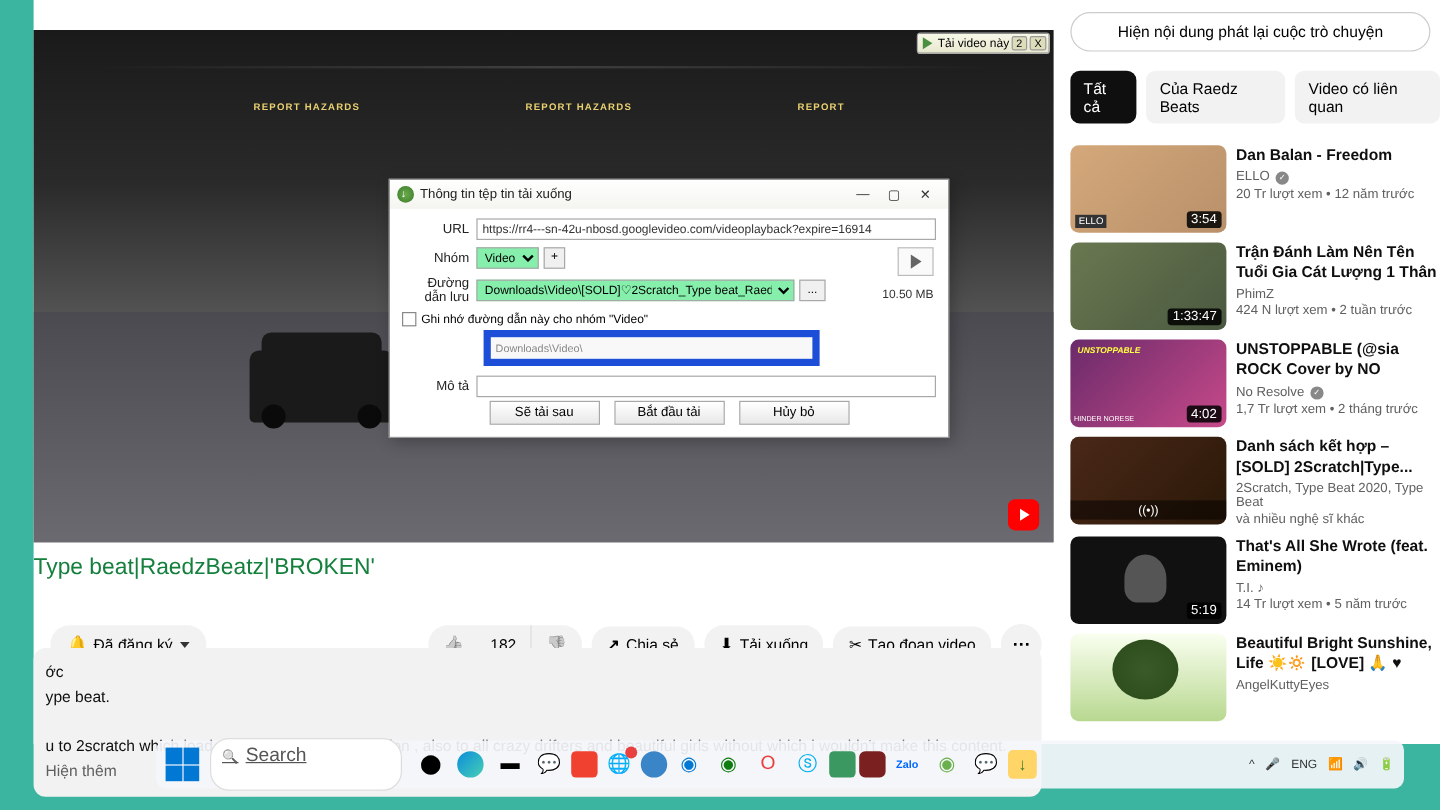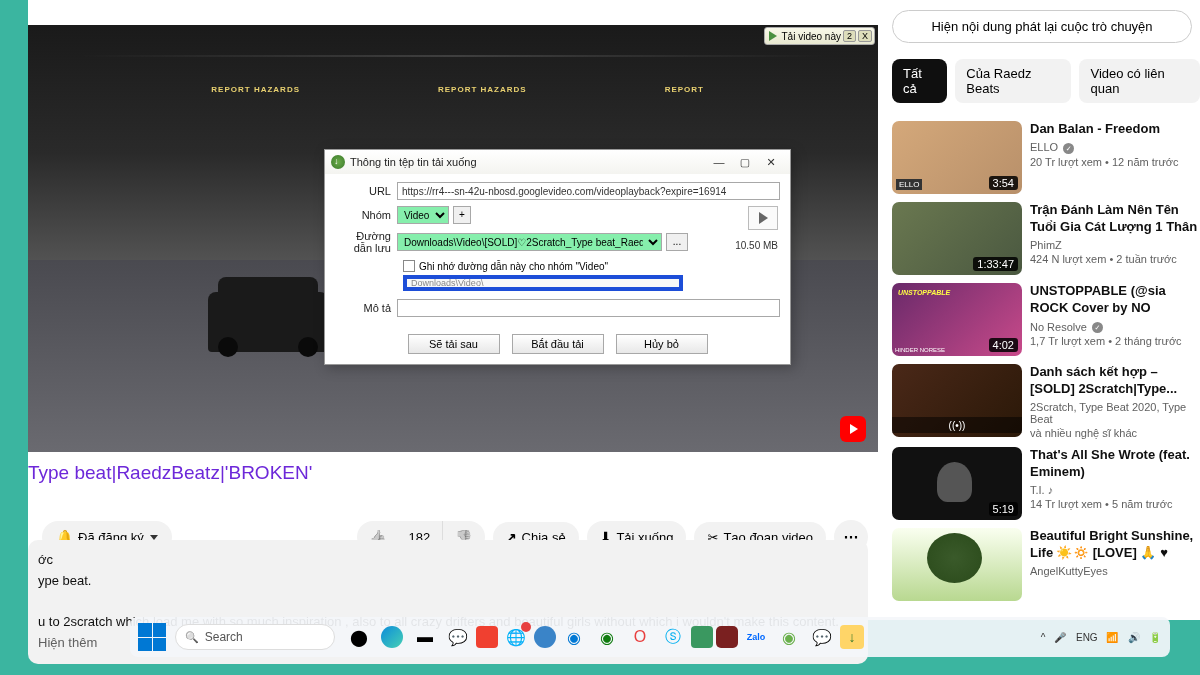--- a/index.html
+++ b/index.html
@@ -12,21 +12,21 @@
 .ceiling-line { position: absolute; top: 30px; left: 50px; right: 50px; height: 2px; background: linear-gradient(90deg, transparent, rgba(255,255,255,0.15), transparent); }
 .road { position: absolute; bottom: 0; left: 0; right: 0; height: 45%; background: linear-gradient(180deg, #4a4a50 0%, #6a6a70 100%); }
 .car { position: absolute; bottom: 100px; left: 180px; width: 120px; height: 60px; background: #1a1a1a; border-radius: 8px 8px 4px 4px; }
 .car:before { content: ''; position: absolute; top: -15px; left: 10px; right: 10px; height: 22px; background: #1a1a1a; border-radius: 8px 8px 0 0; }
 .car:after { content: ''; position: absolute; bottom: -5px; left: 10px; width: 20px; height: 20px; background: #0a0a0a; border-radius: 50%; box-shadow: 80px 0 #0a0a0a; }
 .play-icon { position: absolute; bottom: 10px; right: 12px; width: 26px; height: 26px; background: #ff0000; border-radius: 6px; display: flex; align-items: center; justify-content: center; }
 .play-icon:after { content: ''; border-left: 8px solid #fff; border-top: 5px solid transparent; border-bottom: 5px solid transparent; margin-left: 2px; }
 .download-banner { position: absolute; top: 27px; right: 3px; height: 18px; background: linear-gradient(#f8f8e8, #e8e8d0); border: 1px solid #aaa; border-radius: 3px; display: flex; align-items: center; font-size: 10px; padding: 0 2px; }
 .dl-play { width: 10px; height: 10px; border-left: 8px solid #4a9040; border-top: 5px solid transparent; border-bottom: 5px solid transparent; margin: 0 2px; }
 .dl-badge { background: #ddddbb; border: 1px solid #999; border-radius: 2px; padding: 0 3px; font-size: 9px; margin-left: 2px; }
-.video-title { position: absolute; top: 462px; left: 0; font-size: 19px; font-weight: 400; color: #6d28d9; }
+.video-title { position: absolute; top: 462px; left: 0; font-size: 19px; font-weight: 400; color: #15803d; }
 .actions-row { position: absolute; top: 492px; left: 14px; right: 10px; display: flex; align-items: center; gap: 8px; margin-top: 28px; }
 .sub-btn { display: flex; align-items: center; gap: 6px; background: #f2f2f2; border-radius: 18px; padding: 8px 14px; font-size: 13px; font-weight: 500; cursor: pointer; }
 .bell { width: 16px; height: 16px; display: inline-block; }
 .bell:before { content: '🔔'; font-size: 14px; }
 .chev-down { border-top: 5px solid #333; border-left: 4px solid transparent; border-right: 4px solid transparent; }
 .spacer { flex: 1; }
 .pill-btn { display: flex; align-items: center; gap: 5px; background: #f2f2f2; border-radius: 18px; padding: 8px 13px; font-size: 13px; font-weight: 500; cursor: pointer; }
 .like-dislike { display: flex; background: #f2f2f2; border-radius: 18px; overflow: hidden; }
 .like-half { padding: 8px 12px; display: flex; align-items: center; gap: 22px; font-size: 13px; font-weight: 500; }
 .like-half.right { border-left: 1px solid #ddd; }
@@ -71,29 +71,29 @@
 .win-btn { width: 26px; height: 18px; display: flex; align-items: center; justify-content: center; cursor: pointer; font-size: 11px; color: #333; }
 .dialog-body { padding: 8px 10px 6px 10px; }
 .dlg-row { display: flex; align-items: center; margin-bottom: 6px; }
 .dlg-label { width: 62px; text-align: right; padding-right: 6px; font-size: 11px; color: #222; }
 .dlg-input { flex: 1; height: 18px; border: 1px solid #a8a8a8; padding: 0 4px; font-size: 10px; color: #333; background: #fff; }
 .dlg-select { flex: 1; height: 18px; border: 1px solid #a8a8a8; font-size: 10px; padding: 0 2px; background: #86efac; }
 .sq-btn { width: 18px; height: 18px; border: 1px solid #a8a8a8; background: #f0f0f0; margin-left: 4px; text-align: center; line-height: 16px; font-size: 10px; cursor: pointer; }
 .preview-box { position: absolute; right: 12px; top: 56px; width: 30px; height: 24px; border: 1px solid #bbb; background: #fafafa; display: flex; align-items: center; justify-content: center; }
 .preview-box:after { content: ''; width: 0; height: 0; border-left: 9px solid #666; border-top: 6px solid transparent; border-bottom: 6px solid transparent; }
 .file-size { position: absolute; right: 12px; top: 90px; font-size: 10px; color: #333; }
-.dlg-checkbox-row { margin-left: 68px; display: flex; align-items: center; gap: 4px; margin-bottom: 3px; }
+.dlg-checkbox-row { display: flex; align-items: center; gap: 4px; margin-bottom: 3px; }
 .dlg-check { width: 12px; height: 12px; border: 1px solid #888; background: #fff; }
-.dlg-subpath { margin-left: 68px; width: 280px; height: 16px; border: 4px solid #1d4ed8; background: #f8f8f8; font-size: 9px; color: #888; padding: 1px 4px; }
+.dlg-subpath { margin-left: 68px; width: 280px; height: 30px; border: 6px solid #1d4ed8; background: #f8f8f8; font-size: 9px; color: #888; padding: 1px 4px; }
 .dlg-buttons { position: absolute; bottom: 10px; left: 0; right: 0; display: flex; justify-content: center; gap: 12px; }
 .dlg-btn { width: 92px; height: 20px; border: 1px solid #a8a8a8; background: linear-gradient(#fff, #e8e8e8); font-size: 11px; cursor: pointer; }
 .taskbar { position: absolute; bottom: 18px; left: 130px; right: 30px; height: 40px; background: rgba(244,246,250,0.92); border-radius: 8px; display: flex; align-items: center; padding: 0 8px; gap: 3px; }
 .tb-start { width: 28px; height: 28px; display: grid; grid-template: 1fr 1fr / 1fr 1fr; gap: 1px; cursor: pointer; }
 .tb-start div { background: #0078d4; }
-.tb-search { display: flex; align-items: center; gap: 6px; background: #fff; border-radius: 16px; padding: 5px 11px 5px 9px; font-size: 12px; color: #555; width: 160px; margin: 0 6px; cursor: pointer; border: 1px solid #ddd; }
+.tb-search { display: flex; align-items: center; gap: 6px; background: #fff; border-radius: 16px; padding: 5px 11px 19px 9px; font-size: 16px; color: #555; width: 160px; margin: 0 6px; cursor: pointer; border: 1px solid #ddd; text-decoration: underline; }
 .tb-search:before { content: '🔍'; font-size: 11px; filter: grayscale(1); }
 .tb-icon { width: 30px; height: 30px; border-radius: 5px; display: flex; align-items: center; justify-content: center; font-size: 16px; cursor: pointer; position: relative; }
 .tb-edge { background: linear-gradient(135deg, #0c8cda, #46d0b5); border-radius: 50%; width: 22px; height: 22px; }
 .tb-tray { margin-left: auto; display: flex; align-items: center; gap: 9px; font-size: 10px; color: #333; }
 .tray-ic { cursor: pointer; }
 .badge-dot { position: absolute; top: 0; right: 0; width: 10px; height: 10px; background: #e84040; border-radius: 50%; font-size: 6px; color: #fff; text-align: center; line-height: 10px; }
 .desc-box-inner { white-space: pre-line; }
 </style>
 </head>
 <body>

